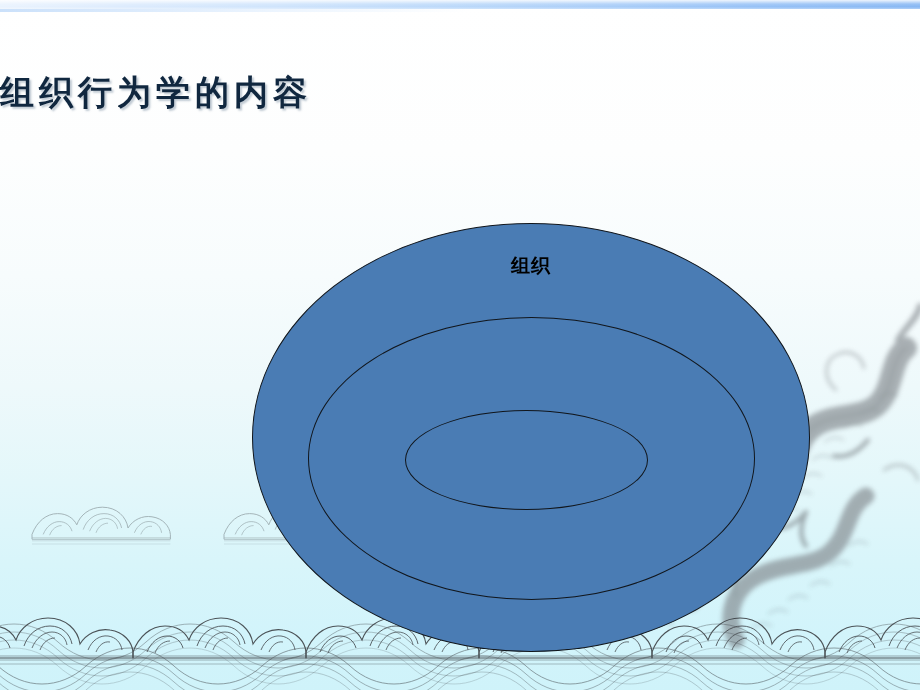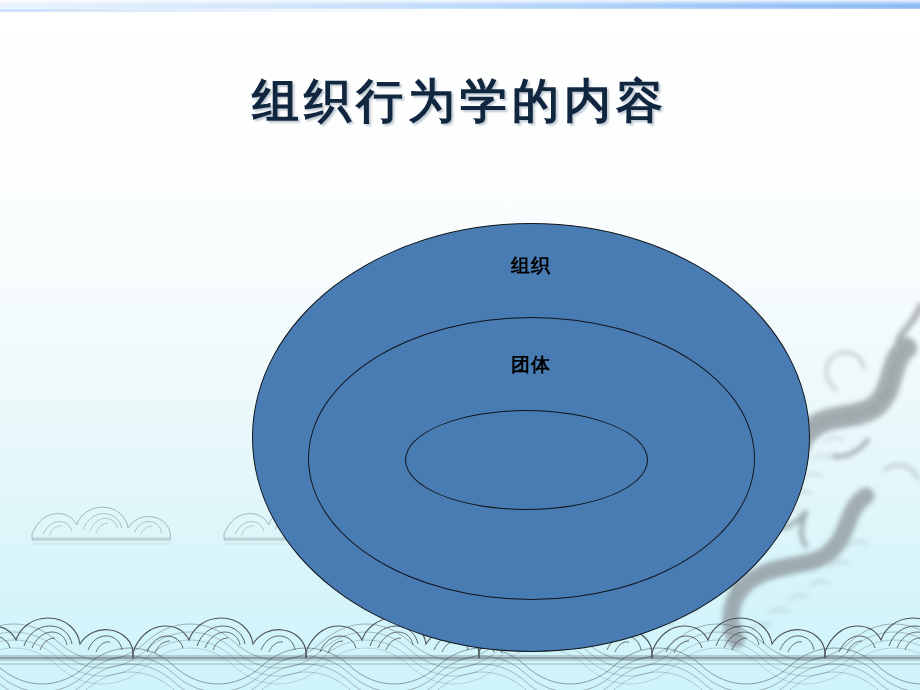--- a/index.html
+++ b/index.html
@@ -71,23 +71,23 @@
     width: 920px; height: 690px;
     pointer-events: none;
   }
 
   
   .title {
     position: absolute;
     left: 0;
     top: 70px;
     width: 920px;
-    text-align: center;
+    text-align: left;
     font-family: "Liberation Serif", "DejaVu Serif", serif;
-    font-size: 47px;
+    font-size: 34px;
     font-weight: 700;
     letter-spacing: 5px;
     color: #10273f;
     text-shadow: 2px 2px 2px rgba(120,140,160,0.45);
     white-space: nowrap;
   }
 
   
   .diagram {
     position: absolute;
@@ -280,16 +280,15 @@
   </svg>
 
   <div class="title">组织行为学的内容</div>
 
   <div class="diagram">
     <div class="ellipse ellipse-outer"></div>
     <div class="ellipse ellipse-middle"></div>
     <div class="ellipse ellipse-inner"></div>
 
     <div class="ring-label label-org">组织</div>
-    <div class="ring-label label-group">团体</div>
   </div>
 
 </div>
 
 </body></html>

